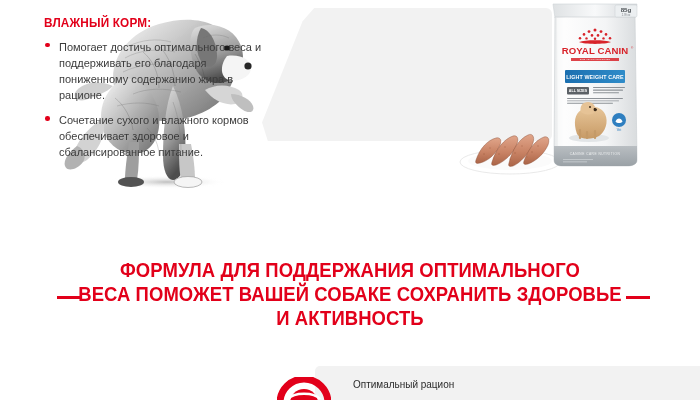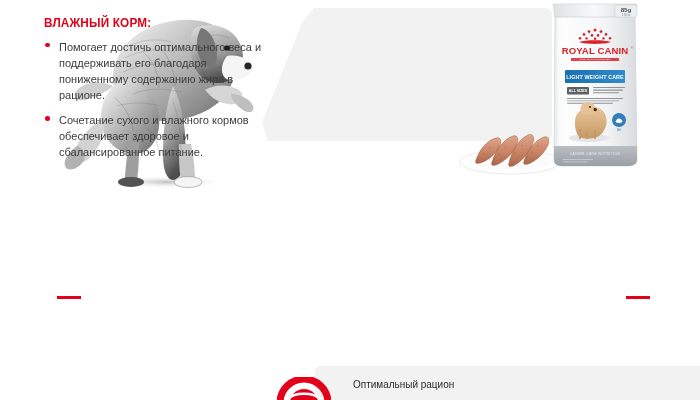--- a/index.html
+++ b/index.html
@@ -392,20 +392,25 @@
       <path d="M11 148 L94 148 L94 162 C94 166 90 168 84 168 L20 168
                C14 168 11 166 11 162 Z" fill="url(#footG)"></path>
       <text x="52" y="157" font-family="Liberation Sans, sans-serif" font-size="3.2" fill="#eef0f1" text-anchor="middle" letter-spacing="0.5">CANINE CARE NUTRITION</text>
       <g fill="#cfd4d7" opacity="0.8">
         <rect x="20" y="161" width="30" height="0.9"></rect>
         <rect x="20" y="163.4" width="24" height="0.9"></rect>
       </g>
     </svg>
   </div>
 
+  <div class="headline">
+    <span class="headline-line">ФОРМУЛА ДЛЯ ПОДДЕРЖАНИЯ ОПТИМАЛЬНОГО</span>
+    <span class="headline-line">ВЕСА ПОМОЖЕТ ВАШЕЙ СОБАКЕ СОХРАНИТЬ ЗДОРОВЬЕ</span>
+    <span class="headline-line">И АКТИВНОСТЬ</span>
+  </div>
   <div class="dash dash-left"></div>
   <div class="dash dash-right"></div>
 
   <div class="bottom-card">
     <span class="bottom-card-label">Оптимальный рацион</span>
   </div>
   <div class="bottom-icon">
     <svg viewBox="0 0 54 40" xmlns="http://www.w3.org/2000/svg">
       <circle cx="27" cy="26" r="24" fill="none" stroke="#e2001a" stroke-width="7"></circle>
       <circle cx="27" cy="26" r="14" fill="#e2001a"></circle>

